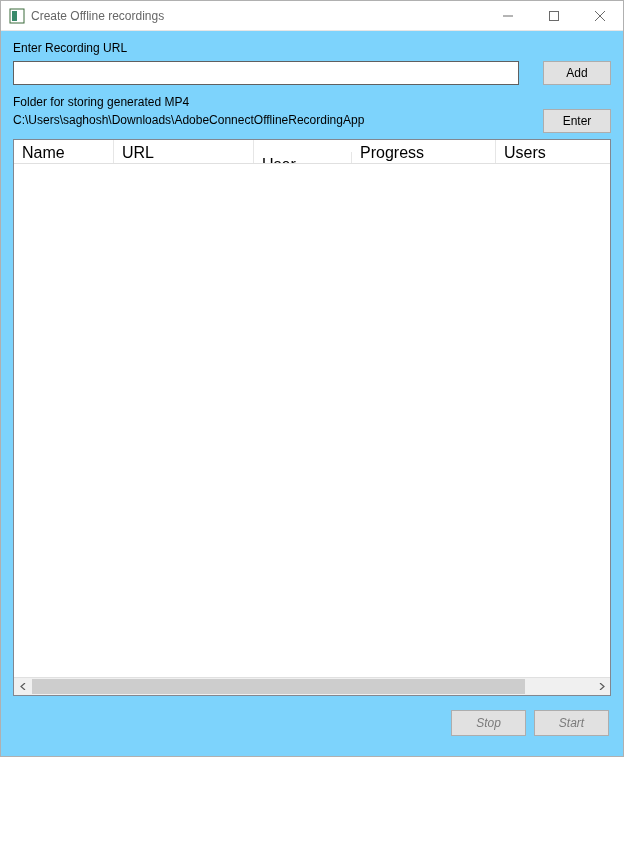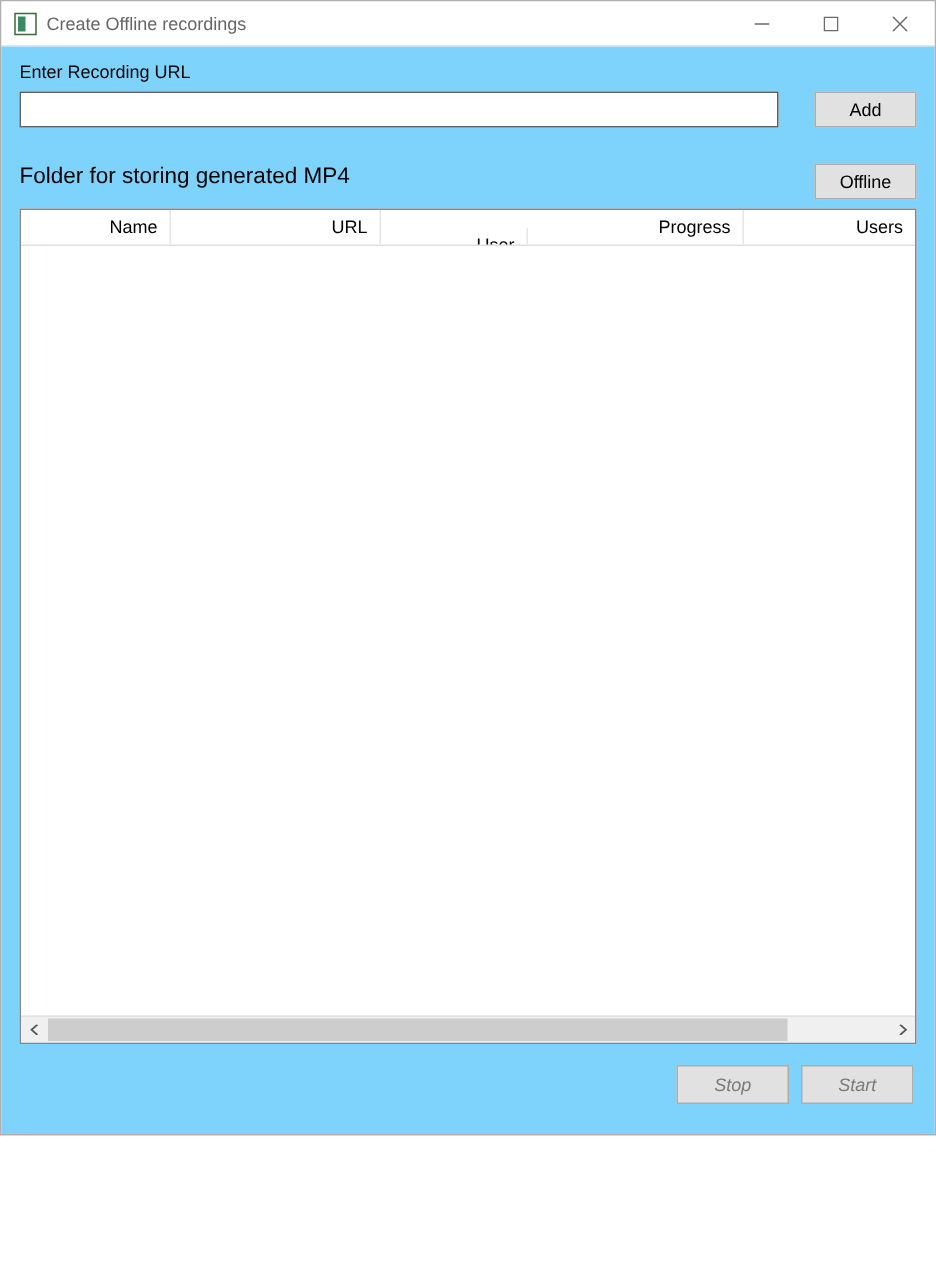--- a/index.html
+++ b/index.html
@@ -93,23 +93,22 @@
     .folder-section {
       display: flex;
       align-items: flex-start;
       gap: 8px;
       margin-bottom: 6px;
     }
     .folder-left {
       flex: 1;
     }
     .folder-label {
-      font-size: 15px;
+      font-size: 12px;
       margin-bottom: 4px;
-      margin-top: 14px;
     }
     .folder-path {
       font-size: 12px;
       color: #000;
     }
     .browse-wrap {
       display: flex;
       align-items: flex-end;
       padding-top: 14px;
     }
@@ -121,25 +120,25 @@
       flex-direction: column;
       overflow: hidden;
     }
     .table-header {
       display: flex;
       height: 24px;
       border-bottom: 1px solid #e0e0e0;
       background: #fff;
     }
     .th {
-      font-size: 12px;
+      font-size: 16px;
       color: #000;
       padding: 4px 8px;
       border-right: 1px solid #e6e6e6;
-      text-align: right;
+      text-align: left;
       white-space: nowrap;
       overflow: hidden;
     }
     .col-name { width: 100px; }
     .col-url { width: 140px; }
     .col-user { width: 98px; margin-top: 12px; }
     .col-progress { width: 144px; }
     .col-state { flex: 1; border-right: none; }
     .table-body {
       flex: 1;
@@ -222,23 +221,24 @@
   <div class="content">
     <div class="label">Enter Recording URL</div>
     <div class="row">
       <input class="text-input" type="text" value="" style="">
       <button class="btn">Add</button>
     </div>
 
     <div class="folder-section">
       <div class="folder-left">
         <div class="folder-label">Folder for storing generated MP4</div>
+        <div class="folder-path">C:\Users\saghosh\Downloads\AdobeConnectOfflineRecordingApp</div>
       </div>
       <div class="browse-wrap">
-        <button class="btn">Offline</button>
+        <button class="btn">Enter</button>
       </div>
     </div>
 
     <div class="table-wrap">
       <div class="table-header">
         <div class="th col-name">Name</div>
         <div class="th col-url">URL</div>
         <div class="th col-user">User</div>
         <div class="th col-progress">Progress</div>
         <div class="th col-state">Users</div>

